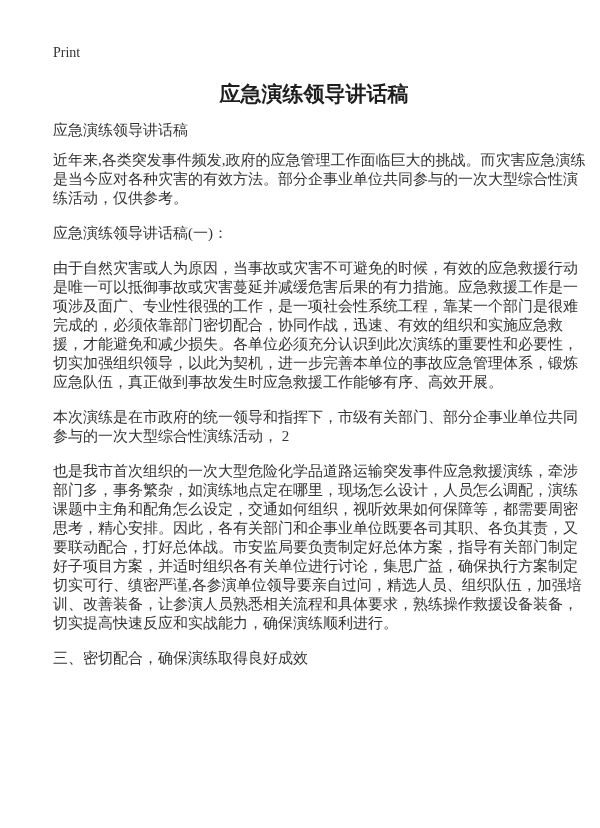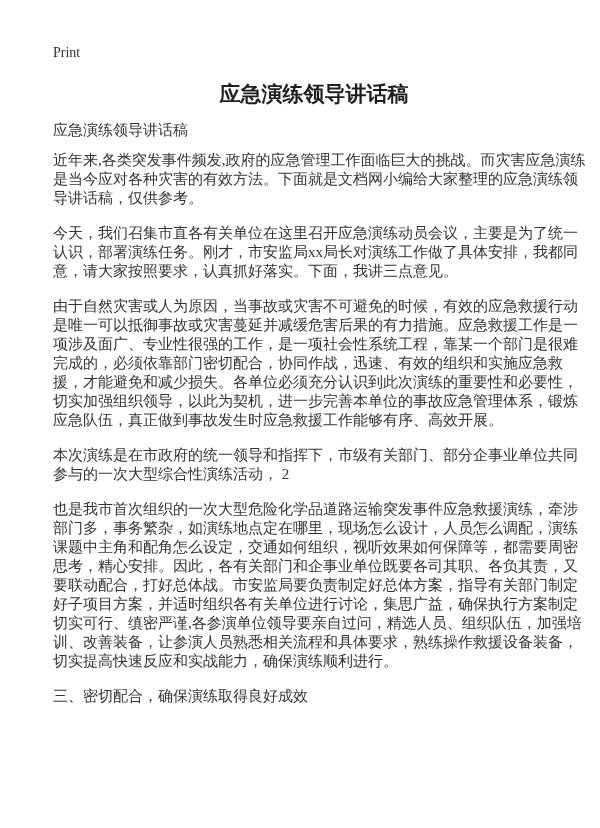--- a/index.html
+++ b/index.html
@@ -55,24 +55,24 @@
 <body>
 
 <div class="page">
 
   <div class="print-label">Print</div>
 
   <h1 class="doc-title">应急演练领导讲话稿</h1>
 
   <p class="block subtitle">应急演练领导讲话稿</p>
 
-  <p class="block">近年来,各类突发事件频发,政府的应急管理工作面临巨大的挑战。而灾害应急演练是当今应对各种灾害的有效方法。下面就是文档网小编给大家整理的应急演练领导讲话稿，仅供参考。</p>
+  <p class="block">近年来,各类突发事件频发,政府的应急管理工作面临巨大的挑战。而灾害应急演练是当今应对各种灾害的有效方法。部分企事业单位共同参与的一次大型综合性演练活动，仅供参考。</p>
 
+  <p class="block">应急演练领导讲话稿(一)：</p>
 
-  <p class="block">今天，我们召集市直各有关单位在这里召开应急演练动员会议，主要是为了统一认识，部署演练任务。刚才，市安监局xx局长对演练工作做了具体安排，我都同意，请大家按照要求，认真抓好落实。下面，我讲三点意见。</p>
 
 
   <p class="block">由于自然灾害或人为原因，当事故或灾害不可避免的时候，有效的应急救援行动是唯一可以抵御事故或灾害蔓延并减缓危害后果的有力措施。应急救援工作是一项涉及面广、专业性很强的工作，是一项社会性系统工程，靠某一个部门是很难完成的，必须依靠部门密切配合，协同作战，迅速、有效的组织和实施应急救援，才能避免和减少损失。各单位必须充分认识到此次演练的重要性和必要性，切实加强组织领导，以此为契机，进一步完善本单位的事故应急管理体系，锻炼应急队伍，真正做到事故发生时应急救援工作能够有序、高效开展。</p>
 
 
   <p class="block">本次演练是在市政府的统一领导和指挥下，市级有关部门、部分企事业单位共同参与的一次大型综合性演练活动， 2</p>
 
   <p class="block">也是我市首次组织的一次大型危险化学品道路运输突发事件应急救援演练，牵涉部门多，事务繁杂，如演练地点定在哪里，现场怎么设计，人员怎么调配，演练课题中主角和配角怎么设定，交通如何组织，视听效果如何保障等，都需要周密思考，精心安排。因此，各有关部门和企事业单位既要各司其职、各负其责，又要联动配合，打好总体战。市安监局要负责制定好总体方案，指导有关部门制定好子项目方案，并适时组织各有关单位进行讨论，集思广益，确保执行方案制定切实可行、缜密严谨,各参演单位领导要亲自过问，精选人员、组织队伍，加强培训、改善装备，让参演人员熟悉相关流程和具体要求，熟练操作救援设备装备，切实提高快速反应和实战能力，确保演练顺利进行。</p>
 
   <h2 class="block heading">三、密切配合，确保演练取得良好成效</h2>

